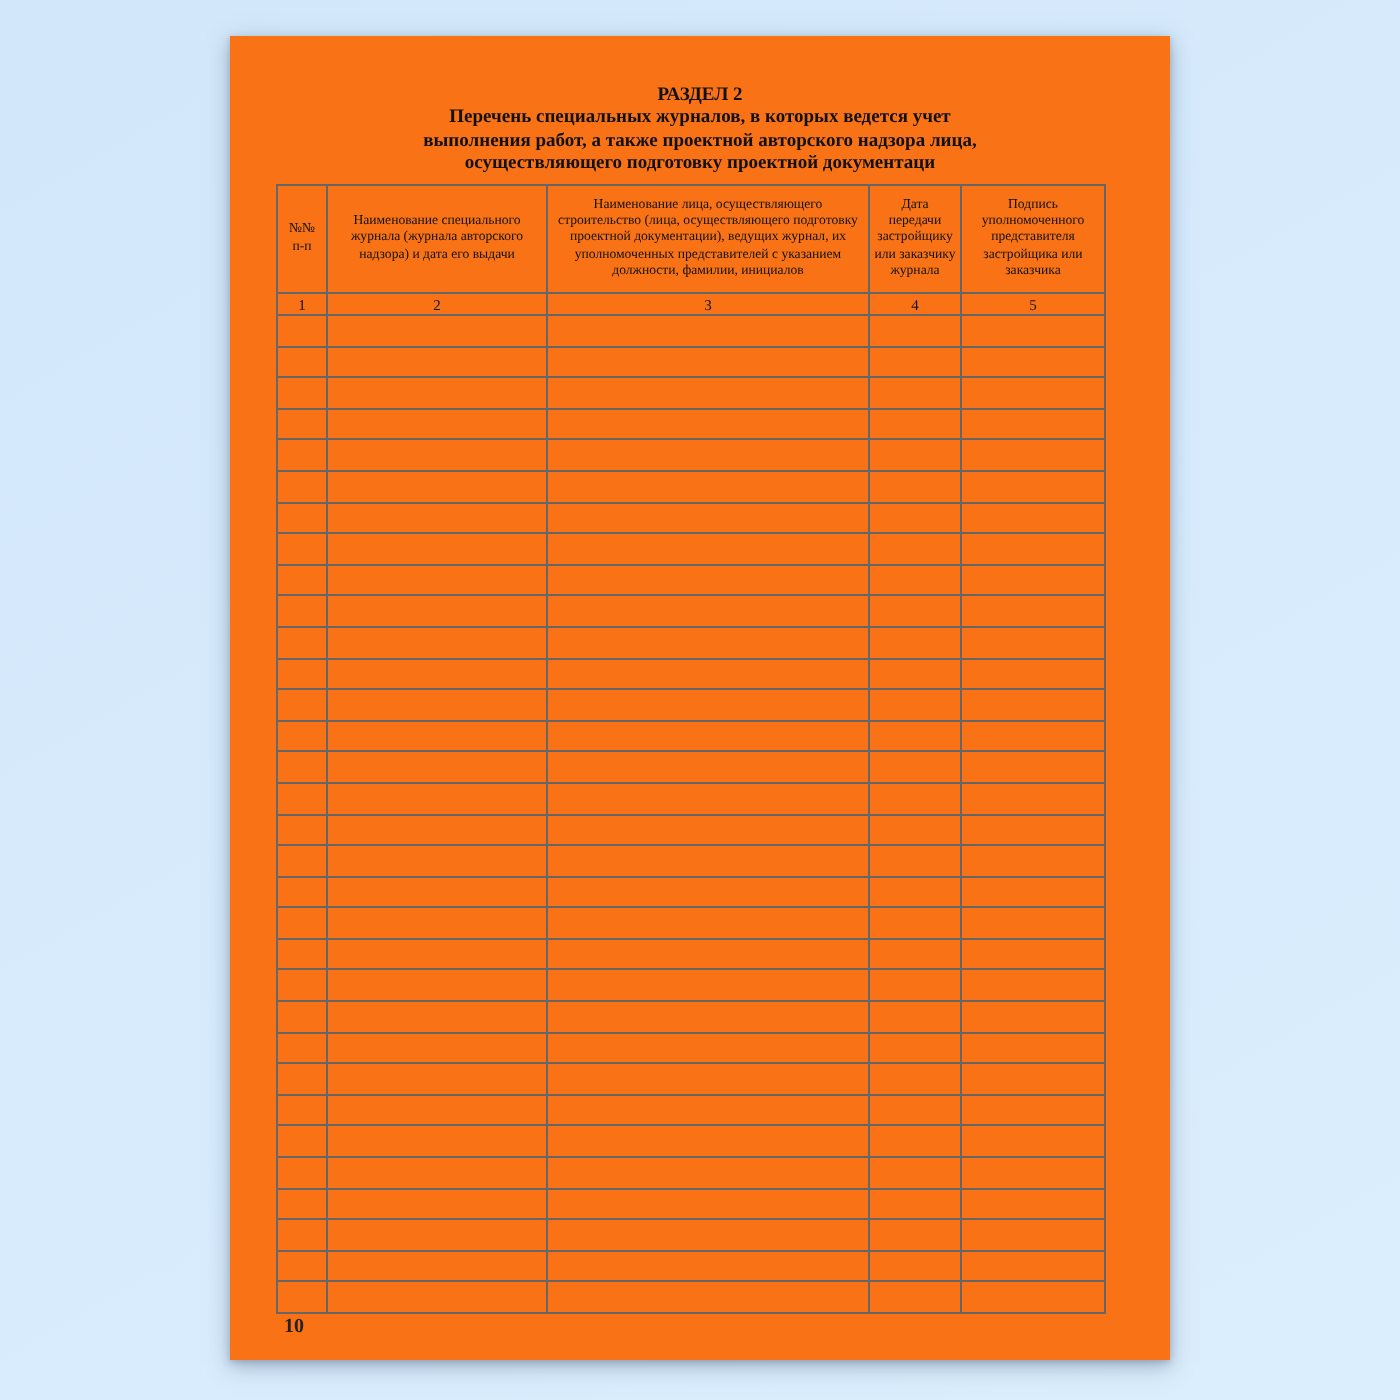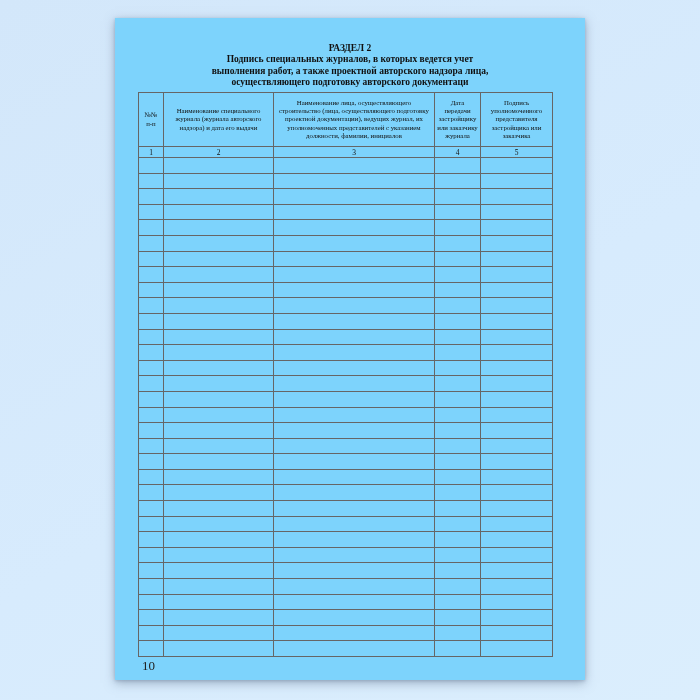--- a/index.html
+++ b/index.html
@@ -13,21 +13,21 @@
   body {
     background: linear-gradient(150deg, #d3e7fa 0%, #d7ebfd 55%, #dbeefd 100%);
     position: relative;
   }
   .page {
     position: absolute;
     left: 115px;
     top: 18px;
     width: 470px;
     height: 662px;
-    background: #7dd3fc;
+    background: #f97316;
     box-shadow: 0 3px 10px rgba(96, 115, 142, 0.50), 0 1px 3px rgba(96, 115, 142, 0.35);
   }
   .title-block {
     position: absolute;
     top: 25px;
     left: 0;
     width: 100%;
     text-align: center;
     font-weight: bold;
     font-size: 9.5px;
@@ -71,34 +71,35 @@
   }
   .col-1 { width: 25px; }
   .col-2 { width: 110px; }
   .col-3 { width: 161px; }
   .col-4 { width: 46px; }
   .col-5 { width: 72px; }
   .page-number {
     position: absolute;
     left: 27px;
     top: 640px;
-    font-size: 13px;
+    font-size: 10px;
     color: #222222;
+    font-weight: bold;
   }
 </style>
 </head>
 <body>
 
 <div class="page">
 
   <div class="title-block">
     <div>РАЗДЕЛ 2</div>
-    <div>Подпись специальных журналов, в которых ведется учет</div>
+    <div>Перечень специальных журналов, в которых ведется учет</div>
     <div>выполнения работ, а также проектной авторского надзора лица,</div>
-    <div>осуществляющего подготовку авторского документаци</div>
+    <div>осуществляющего подготовку проектной документаци</div>
   </div>
 
   <table class="doc-table">
     <colgroup>
       <col class="col-1">
         <col class="col-2">
         <col class="col-3">
         <col class="col-4">
         <col class="col-5">
     </colgroup>

